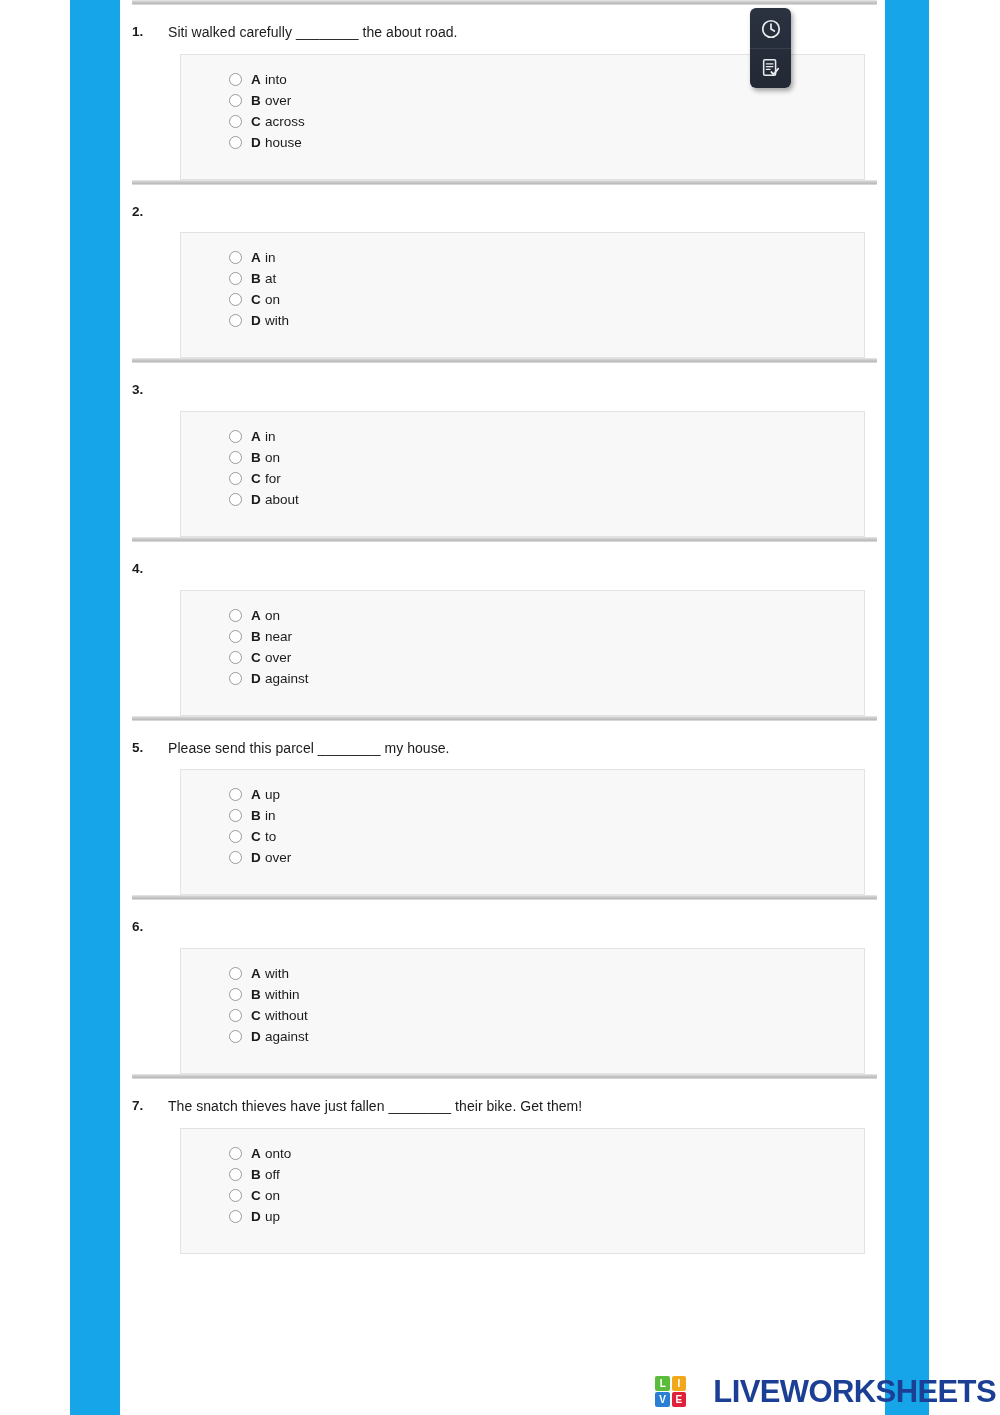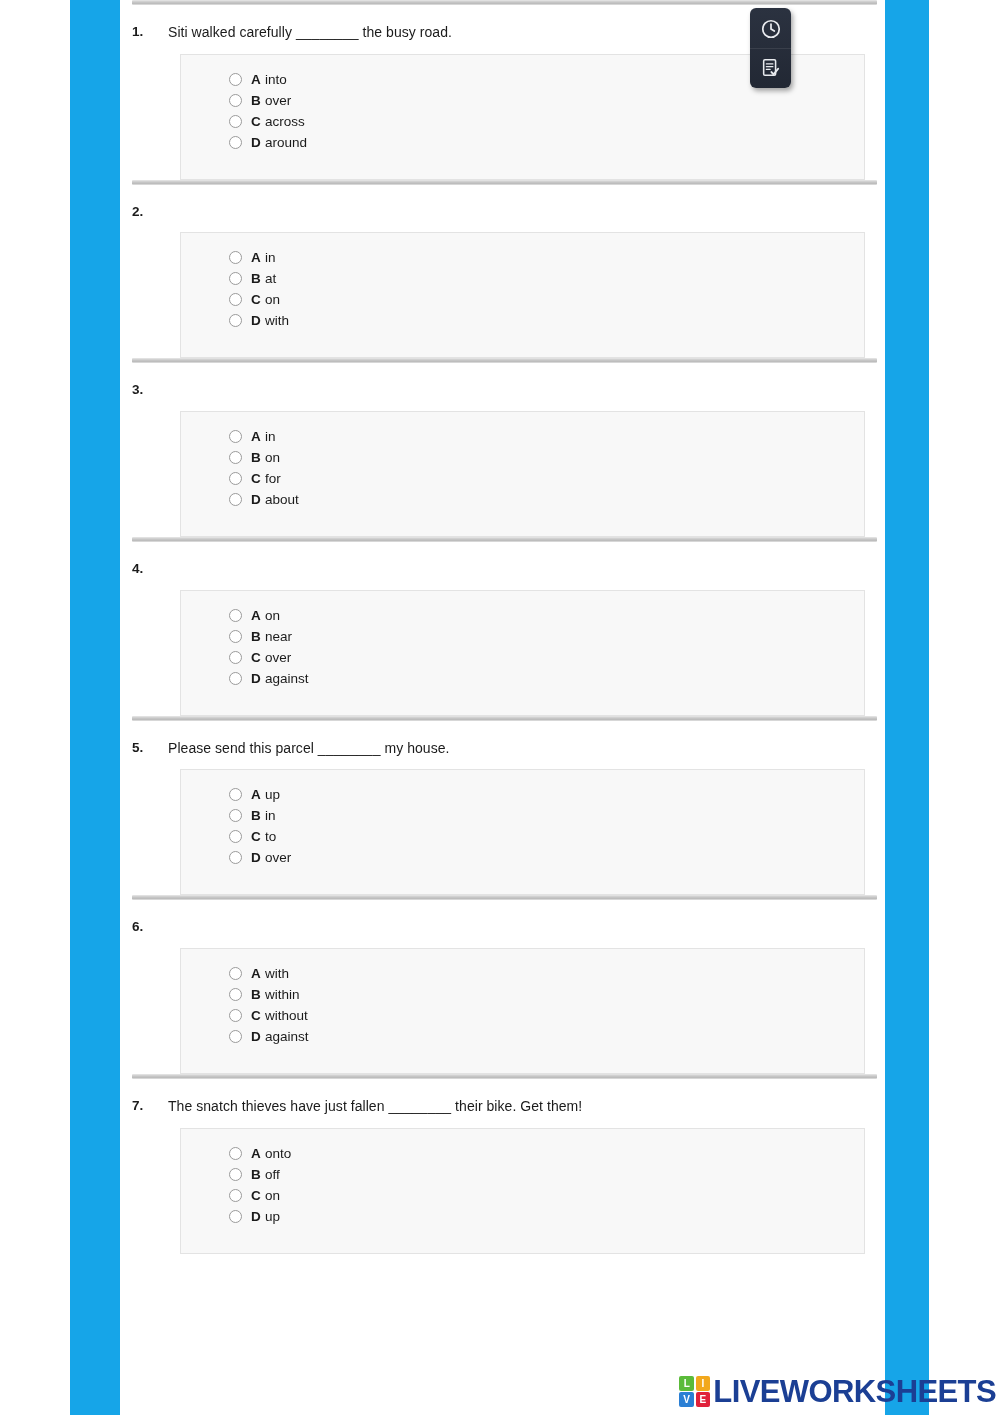--- a/index.html
+++ b/index.html
@@ -164,20 +164,21 @@
     border-radius: 2px;
     font-family: "Liberation Sans", sans-serif;
   }
   .lw-word {
     font-size: 31px;
     font-weight: bold;
     letter-spacing: -0.6px;
     line-height: 1;
     font-family: "Liberation Sans", sans-serif;
     white-space: nowrap;
+    margin-left: 24px;
   }
 </style>
 </head>
 <body>
 
 <div class="page-canvas">
 
   <div class="edge-bar left"></div>
   <div class="edge-bar right"></div>
 
@@ -201,42 +202,42 @@
           </svg>
         </span>
       </div>
     </div>
 
     <div class="q-list" id="q-list">
         <div class="divider"></div>
         <div class="question">
           <div class="q-head">
             <div class="q-num">1.</div>
-            <div class="q-text">Siti walked carefully ________ the busy road.</div>
+            <div class="q-text">Siti walked carefully ________ the about road.</div>
           </div>
           <div class="answer-box">
             <div class="option-row">
               <span class="radio"></span>
               <span class="opt-letter">A</span>
               <span class="opt-text">into</span>
             </div>
             <div class="option-row">
               <span class="radio"></span>
               <span class="opt-letter">B</span>
               <span class="opt-text">over</span>
             </div>
             <div class="option-row">
               <span class="radio"></span>
               <span class="opt-letter">C</span>
               <span class="opt-text">across</span>
             </div>
             <div class="option-row">
               <span class="radio"></span>
               <span class="opt-letter">D</span>
-              <span class="opt-text">around</span>
+              <span class="opt-text">house</span>
             </div>
           </div>
         </div>
         <div class="divider"></div>
         <div class="question">
           <div class="q-head">
             <div class="q-num">2.</div>
           </div>
           <div class="answer-box">
             <div class="option-row">

